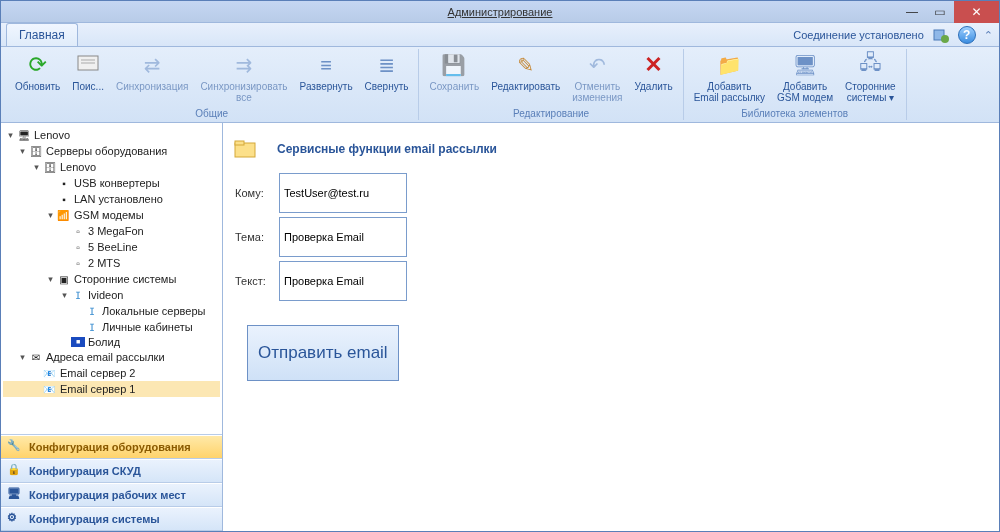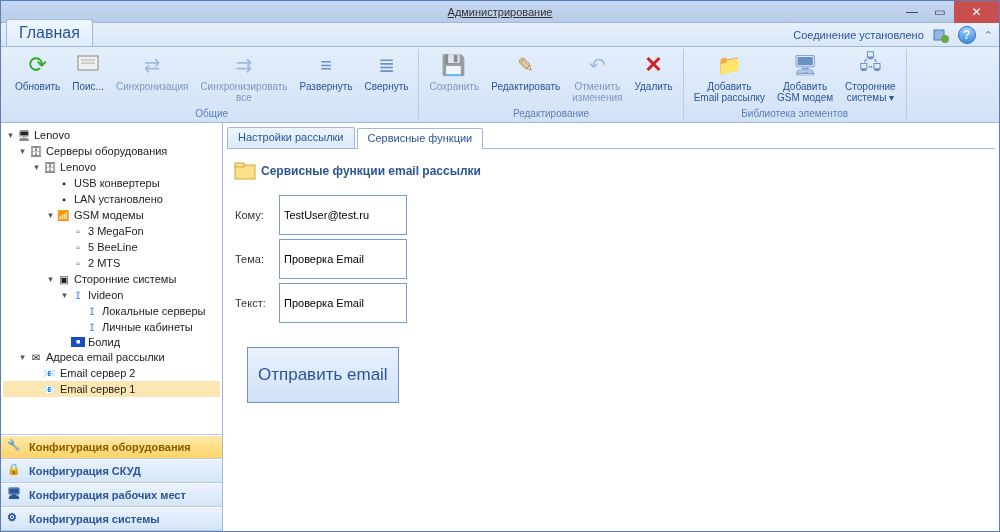--- a/index.html
+++ b/index.html
@@ -3,21 +3,21 @@
 <meta charset="utf-8">
 <style>
 * { box-sizing: border-box; margin: 0; padding: 0; }
 body { font-family: Tahoma, Arial, sans-serif; font-size: 11px; background: #fff; width: 1000px; height: 532px; overflow: hidden; border: 1px solid #5a7fb8; }
 .titlebar { height: 22px; background: linear-gradient(to bottom, #c5d6f2, #b8cce8); display: flex; align-items: center; justify-content: center; position: relative; border-bottom: 1px solid #9fb8dd; }
 .titlebar-text { font-size: 11px; color: #333; text-decoration: underline; }
 .titlebar-buttons { position: absolute; right: 0; top: 0; display: flex; height: 22px; }
 .tb-btn { width: 28px; height: 22px; display: flex; align-items: center; justify-content: center; font-size: 12px; color: #333; cursor: pointer; }
 .tb-close { background: #c94f4f; color: #fff; width: 45px; }
 .ribbon-tabs { height: 24px; background: linear-gradient(to bottom, #e8f0fc, #d8e6f8); display: flex; align-items: flex-end; padding-left: 5px; position: relative; border-bottom: 1px solid #9fb8dd; }
-.ribbon-tab { padding: 4px 12px; background: linear-gradient(to bottom, #f0f6ff, #e0ecfa); border: 1px solid #9fb8dd; border-bottom: none; border-radius: 3px 3px 0 0; color: #2a5599; font-size: 16px; margin-right: 13px; }
+.ribbon-tab { padding: 4px 12px; background: linear-gradient(to bottom, #f0f6ff, #e0ecfa); border: 1px solid #9fb8dd; border-bottom: none; border-radius: 3px 3px 0 0; color: #2a5599; font-size: 12px; margin-right: 13px; }
 .ribbon-right { position: absolute; right: 6px; top: 3px; display: flex; align-items: center; gap: 8px; }
 .conn-status { color: #2a5599; font-size: 11px; }
 .help-icon, .status-icon { width: 18px; height: 18px; border-radius: 50%; display: flex; align-items: center; justify-content: center; font-size: 12px; font-weight: bold; }
 .help-icon { background: linear-gradient(#9ecffe,#3b8de0); color: #fff; border: 1px solid #2a6db8; }
 .ribbon { height: 76px; background: linear-gradient(to bottom, #e4eefb, #d2e2f6); border-bottom: 1px solid #9fb8dd; display: flex; padding: 2px 4px; }
 .ribbon-group { display: flex; flex-direction: column; border-right: 1px solid #b8cce8; padding: 0 4px; }
 .ribbon-items { display: flex; flex: 1; }
 .ribbon-btn { display: flex; flex-direction: column; align-items: center; justify-content: flex-start; padding: 2px 6px; min-width: 42px; color: #2a5599; font-size: 10px; cursor: pointer; text-align: center; }
 .ribbon-btn-icon { width: 28px; height: 28px; margin-bottom: 2px; display: flex; align-items: center; justify-content: center; }
 .ribbon-group-label { text-align: center; color: #5a7fb8; font-size: 10px; padding: 1px 0; }
@@ -31,21 +31,21 @@
 .indent-0 { padding-left: 2px; } .indent-1 { padding-left: 14px; } .indent-2 { padding-left: 28px; }
 .indent-3 { padding-left: 42px; } .indent-4 { padding-left: 56px; } .indent-5 { padding-left: 70px; }
 .nav-panels { border-top: 1px solid #b8cce8; }
 .nav-panel { height: 24px; display: flex; align-items: center; padding: 0 6px; background: linear-gradient(to bottom, #eaf2fd, #d5e5f8); border-top: 1px solid #fff; border-bottom: 1px solid #b8cce8; color: #2a5599; font-size: 11px; font-weight: bold; cursor: pointer; }
 .nav-panel.active { background: linear-gradient(to bottom, #ffe9a8, #ffd36b); color: #8a5a00; }
 .nav-panel-icon { width: 16px; height: 16px; margin-right: 6px; }
 .content { flex: 1; background: #fff; padding: 4px; }
 .content-tabs { display: flex; border-bottom: 1px solid #9fb8dd; height: 22px; }
 .ctab { padding: 3px 10px; border: 1px solid #9fb8dd; border-bottom: none; background: linear-gradient(to bottom,#edf4fd,#dce9f9); color: #2a5599; font-size: 11px; margin-right: 2px; border-radius: 2px 2px 0 0; cursor: pointer; }
 .ctab.active { background: #fff; position: relative; top: 1px; }
-.section-header { display: flex; align-items: center; padding: 10px 6px 8px; gap: 4px; }
+.section-header { display: flex; align-items: center; padding: 10px 6px 8px; gap: 20px; }
 .section-header-icon { width: 24px; height: 24px; }
 .section-title { color: #2a5599; font-size: 12px; font-weight: bold; }
 .form-row { display: flex; align-items: center; margin: 4px 8px; }
 .form-label { width: 44px; color: #333; }
 .form-input { width: 128px; border: 1px solid #7a9ccc; padding: 19px 4px; font-size: 11px; height: 19px; }
 .form-btn { margin: 20px; padding: 17px 10px; background: linear-gradient(to bottom,#eaf2fd,#cfe1f7); border: 1px solid #6d91c6; color: #2a5599; font-size: 17px; cursor: pointer; }
 .ic-refresh { color: #2aa82a; font-size: 22px; }
 .ic-generic { color: #6d91c6; font-size: 20px; }
 .ic-save { color: #6d91c6; font-size: 20px; }
 .ic-edit { color: #c68a3a; font-size: 20px; }
@@ -291,24 +291,20 @@
           <span>Конфигурация рабочих мест</span>
         </div>
       <div class="nav-panel">
           <span class="nav-panel-icon">⚙</span>
           <span>Конфигурация системы</span>
         </div>
     </div>
   </div>
 
   <div class="content">
-    <div class="content-tabs">
-      <div class="ctab">Настройки рассылки</div>
-      <div class="ctab active">Сервисные функции</div>
-    </div>
     <div class="section-header">
       <span class="section-header-icon">
           <svg width="24" height="24">
             <rect x="2" y="6" width="20" height="14" fill="#fce08a" stroke="#d4a838"></rect>
             <rect x="2" y="4" width="9" height="4" fill="#fce08a" stroke="#d4a838"></rect>
           </svg>
         </span>
       <span class="section-title">Сервисные функции email рассылки</span>
     </div>
     <div class="form-row">

